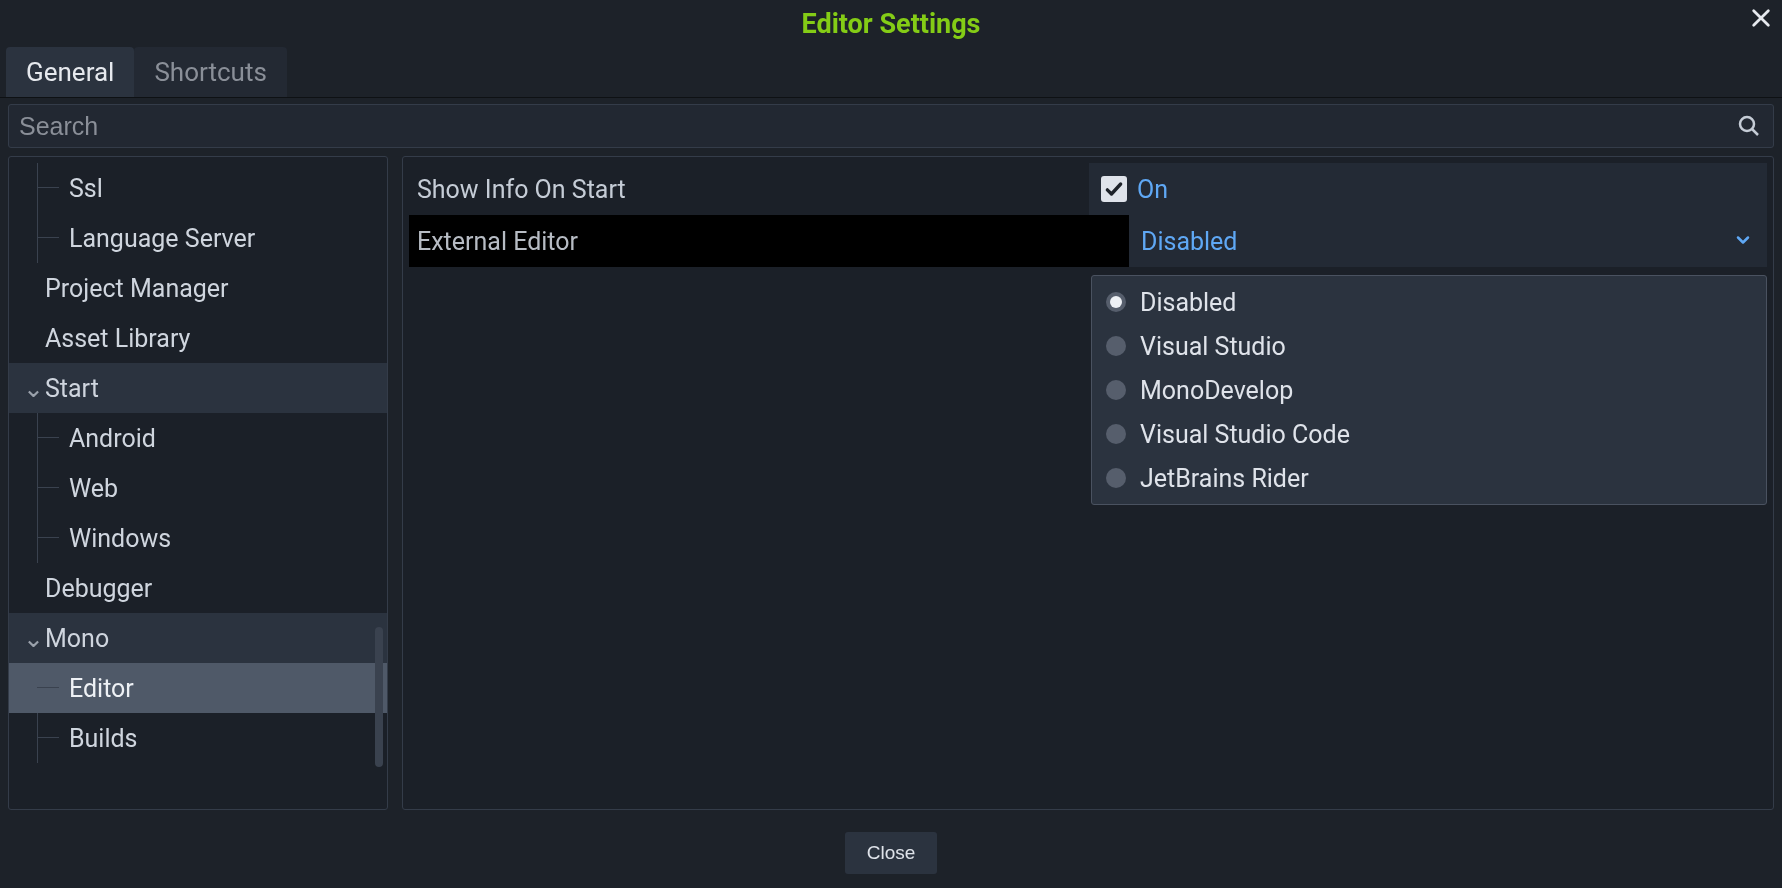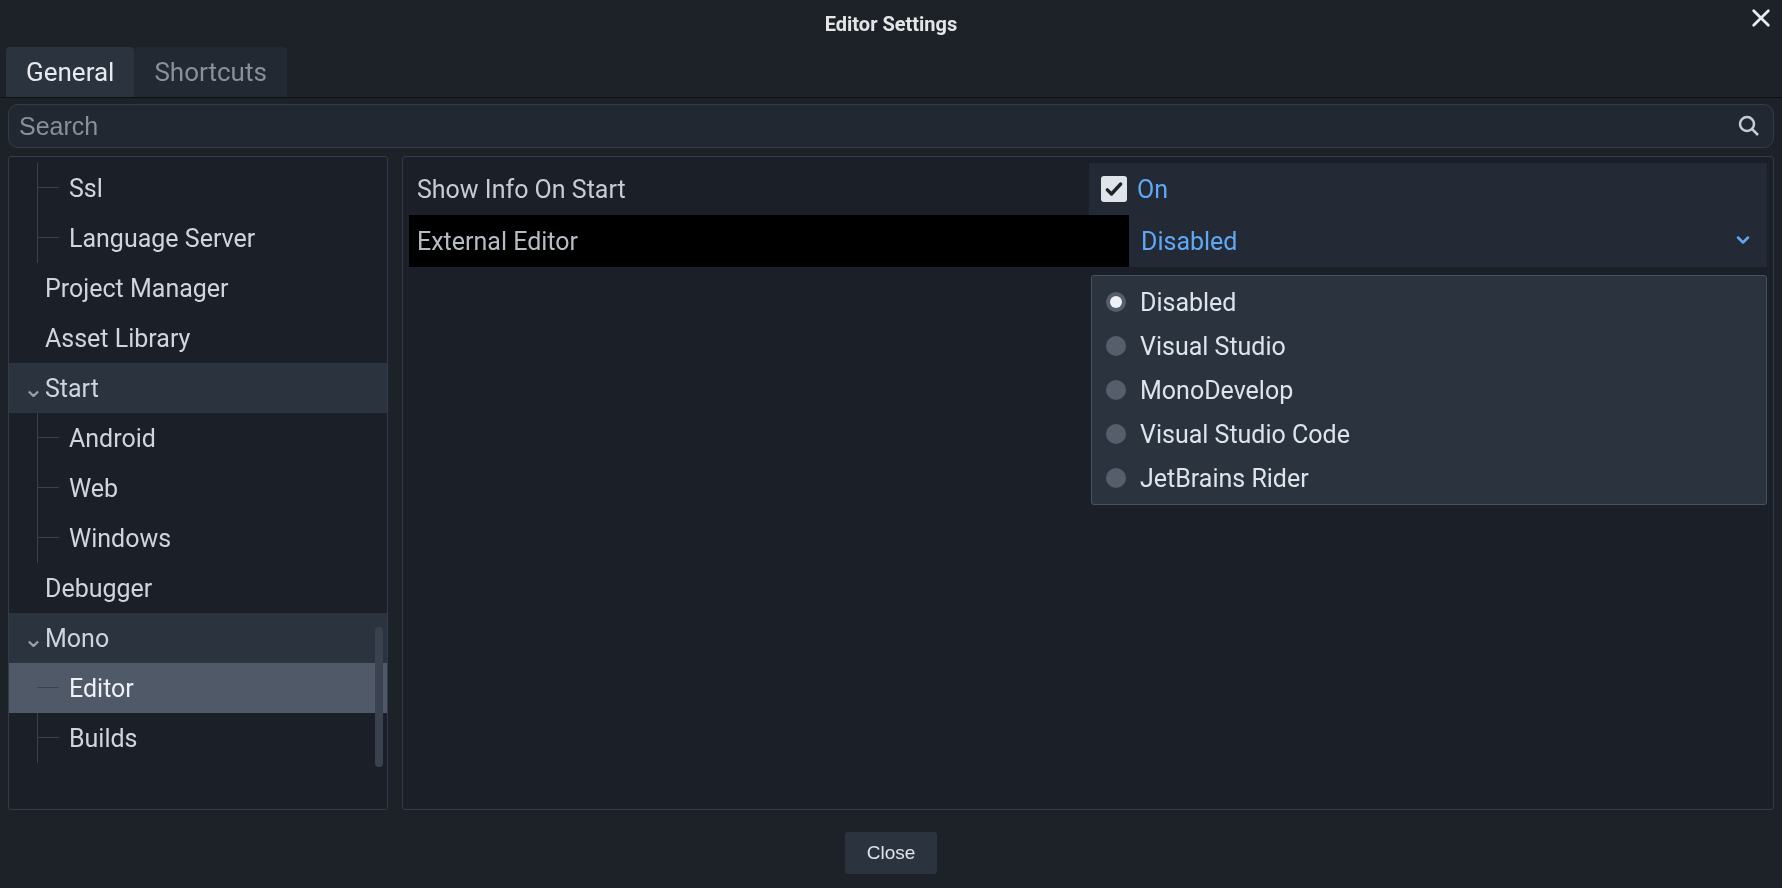--- a/index.html
+++ b/index.html
@@ -14,22 +14,22 @@
   }
 
   
   .titlebar {
     height: 48px;
     display: flex;
     align-items: center;
     justify-content: center;
     position: relative;
     font-weight: 700;
-    font-size: 20px;
-    color: #e5e5e5;
+    font-size: 27px;
+    color: #84cc16;
   }
   .titlebar .close-x {
     position: absolute;
     right: 10px;
     top: 6px;
     font-size: 28px;
     color: #e6e9ee;
     cursor: pointer;
     line-height: 1;
   }
@@ -56,21 +56,21 @@
   .tab.inactive {
     background: #232933;
   }
 
   
   .search-row {
     margin: 6px 8px 4px 8px;
     height: 44px;
     background: #222832;
     border: 1px solid #343c49;
-    border-radius: 10px;
+    border-radius: 3px;
     display: flex;
     align-items: center;
     padding: 0 10px;
   }
   .search-row input {
     flex: 1;
     background: transparent;
     border: none;
     outline: none;
     font-size: 25px;

